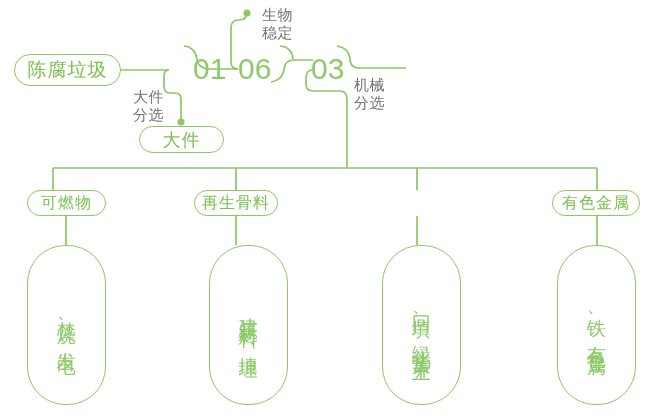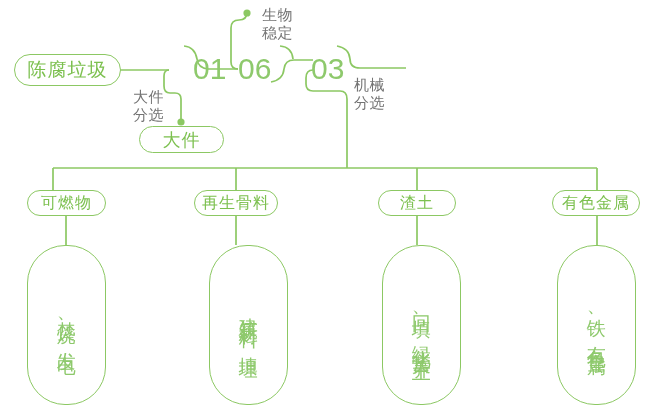--- a/index.html
+++ b/index.html
@@ -146,23 +146,20 @@
   <div class="pill" style="left:139px; top:126px; width:85px; height:27px; font-size:18px;">
     <span>大件</span>
   </div>
 
   <div class="pill" style="left:194px; top:190px; width:84px; height:26px; font-size:16px;">
     <span>再生骨料</span>
   </div>
   <div class="pill" style="left:27px; top:190px; width:79px; height:26px; font-size:16px;">
     <span>可燃物</span>
   </div>
-  <div class="pill" style="left:378px; top:190px; width:78px; height:26px; font-size:16px;">
-    <span>渣土</span>
-  </div>
   <div class="pill" style="left:552px; top:190px; width:88px; height:26px; font-size:16px;">
     <span>有色金属</span>
   </div>
 
   <div class="vbox" style="left:27px; top:245px; width:79px; height:160px;">
     <span class="vtext">焚烧、发电</span>
   </div>
   <div class="vbox" style="left:209px; top:245px; width:79px; height:160px;">
     <span class="vtext">建筑材料、填埋</span>
   </div>

